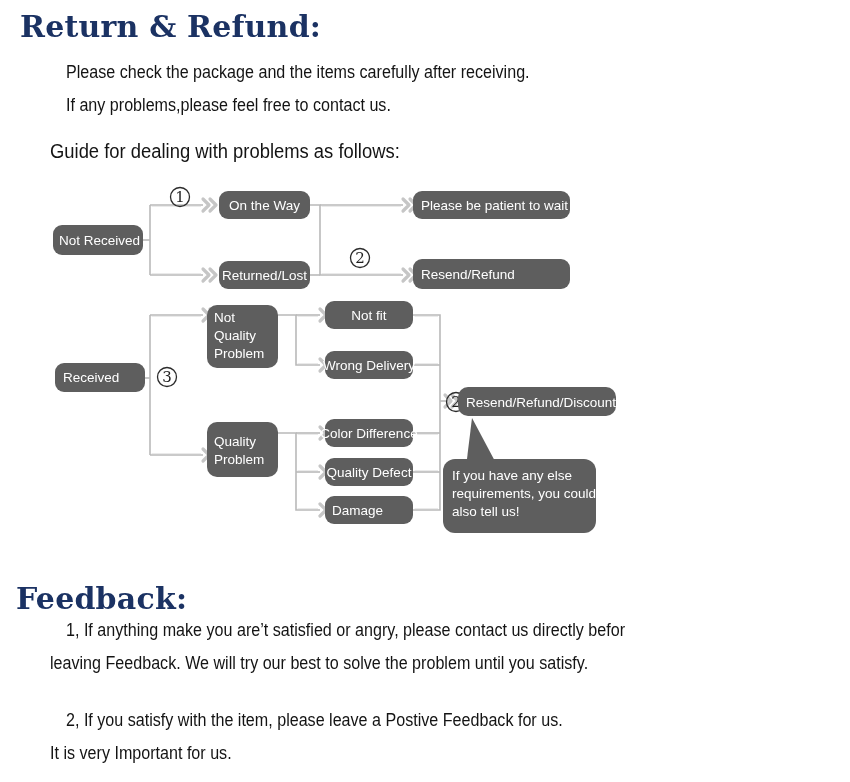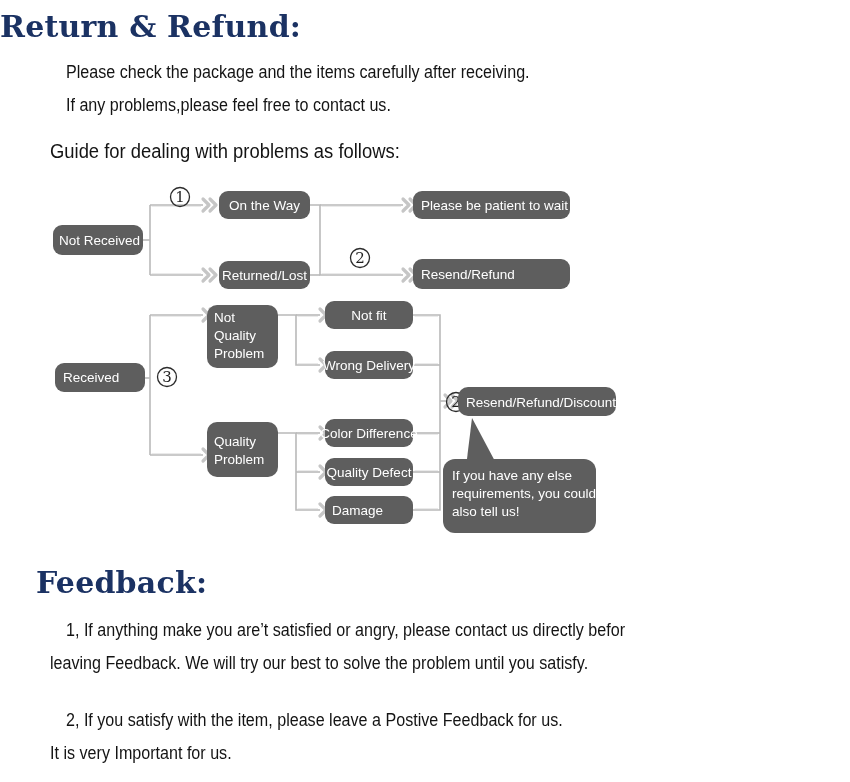--- a/index.html
+++ b/index.html
@@ -14,22 +14,22 @@
   .page{position:relative;width:850px;height:782px;}
 
   .heading{
     font-family:"DejaVu Serif", serif;
     font-weight:bold;
     color:#1b3263;
     font-size:30px;
     letter-spacing:0.2px;
     line-height:1;
   }
-  #title-return{position:absolute;left:0;top:12px;}
-  #title-feedback{position:absolute;left:16px;top:568px;margin-left:20px;}
+  #title-return{position:absolute;left:20px;top:12px;}
+  #title-feedback{position:absolute;left:16px;top:584px;}
 
   .body-line{
     position:absolute;
     font-family:"Liberation Sans", sans-serif;
     font-size:17.5px;
     color:#141414;
     white-space:nowrap;
     transform:scaleX(0.92);
     transform-origin:left center;
   }

